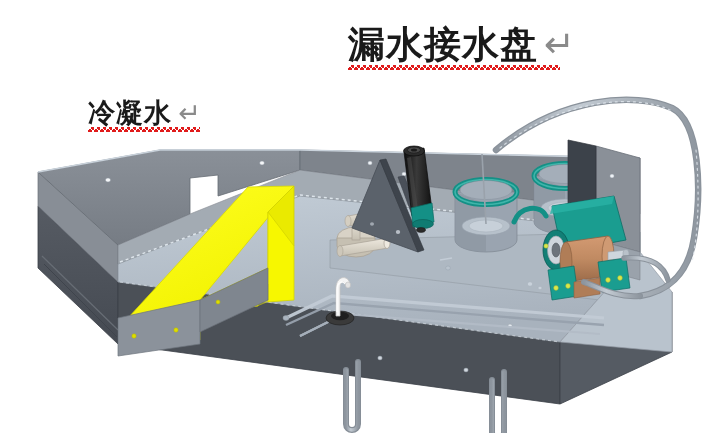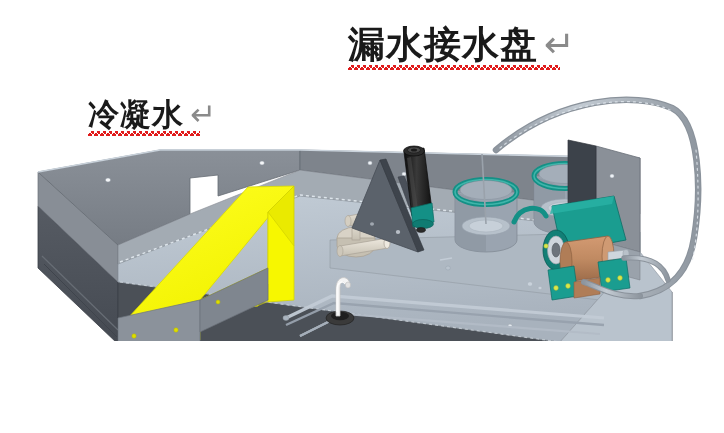--- a/index.html
+++ b/index.html
@@ -6,21 +6,21 @@
     margin: 0;
     padding: 0;
     background: #ffffff;
   }
   body {
     font-family: "Liberation Sans", sans-serif;
   }
   #page {
     position: relative;
     width: 724px;
-    height: 341px;
+    height: 433px;
     background: #ffffff;
     overflow: hidden;
   }
   #cad-canvas {
     position: absolute;
     left: 0;
     top: 0;
     width: 724px;
     height: 433px;
   }
@@ -60,21 +60,21 @@
     font-size: 37px;
     letter-spacing: 1px;
   }
   #label-title .wavy {
     bottom: -7px;
     width: 212px;
   }
   #label-condensate {
     left: 88px;
     top: 99px;
-    font-size: 31px;
+    font-size: 27px;
     letter-spacing: 1px;
   }
   #label-condensate .wavy {
     bottom: -6px;
     width: 112px;
   }
 </style>
 </head>
 <body>
 

